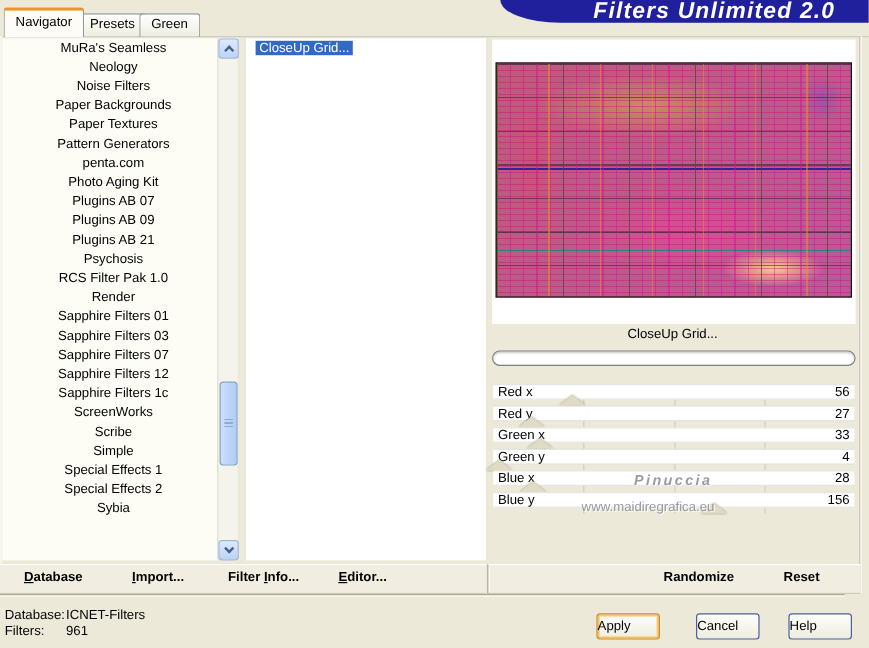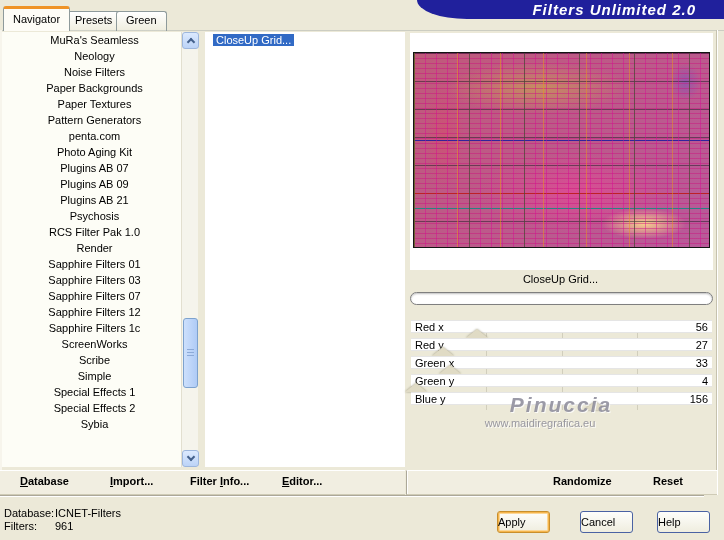--- a/index.html
+++ b/index.html
@@ -9,21 +9,21 @@
     background:#ECE9D8;
     font-family:"Liberation Sans", sans-serif;
     font-size:11px; color:#000;
   }
   
   .banner {
     position:absolute; top:0; left:417px; right:0; height:19px;
     background:#20209C;
     border-bottom-left-radius:50px 19px;
     text-align:right; line-height:19px;
-    color:#fff; font-size:15px; font-weight:bold; font-style:italic;
+    color:#fff; font-size:19px; font-weight:bold; font-style:italic;
     padding-right:28px; letter-spacing:1px;
   }
   
   .tab {
     position:absolute; border:1px solid #8E9A9B; border-bottom:none;
     border-radius:3px 3px 0 0; text-align:center;
     background:linear-gradient(#FFFFFF,#EFEDDE);
     line-height:17px; padding:0 9px; cursor:default;
   }
   .tab.active {
@@ -114,21 +114,21 @@
   .srow .lab { position:absolute; left:4px; }
   .srow .val { position:absolute; right:4px; }
   .thumbtri {
     position:absolute; top:8px; width:0; height:0; z-index:3;
     border-left:11px solid transparent; border-right:11px solid transparent;
     border-bottom:9px solid #E0DBC5;
     filter:drop-shadow(0 0 1px rgba(150,145,120,0.9));
   }
   .wm1 {
     position:absolute; left:56px; top:363px; width:200px; text-align:center; z-index:5;
-    font-size:21px; font-weight:bold; font-style:italic; letter-spacing:2px;
+    font-size:12px; font-weight:bold; font-style:italic; letter-spacing:2px;
     color:rgba(138,136,152,0.85); text-shadow:1px 1px 0 rgba(255,255,255,0.8);
   }
   .wm2 {
     position:absolute; left:20px; top:387px; width:230px; text-align:center; z-index:5;
     font-size:11px; color:rgba(138,136,148,0.85); text-shadow:1px 1px 0 rgba(255,255,255,0.8);
   }
   
   .strip {
     position:absolute; top:470px; height:25px;
     background:#F1EEE1; border-top:1px solid #FFFFFF; border-bottom:1px solid #CFCBB6;
@@ -230,20 +230,25 @@
         <span class="lab">Green x</span>
         <span class="val">33</span>
         <div class="thumbtri" style="left: calc(12.9412% - 11px);"></div>
       </div>
       <div class="srow">
         <span class="lab">Green y</span>
         <span class="val">4</span>
         <div class="thumbtri" style="left: calc(1.56863% - 11px);"></div>
       </div>
       <div class="srow">
+        <span class="lab">Blue x</span>
+        <span class="val">28</span>
+        <div class="thumbtri" style="left: calc(10.9804% - 11px);"></div>
+      </div>
+      <div class="srow">
         <span class="lab">Blue y</span>
         <span class="val">156</span>
         <div class="thumbtri" style="left: calc(61.1765% - 11px);"></div>
       </div>
     </div>
   <div class="wm1">Pinuccia</div>
   <div class="wm2">www.maidiregrafica.eu</div>
 </div>
 
 <div class="strip left">

